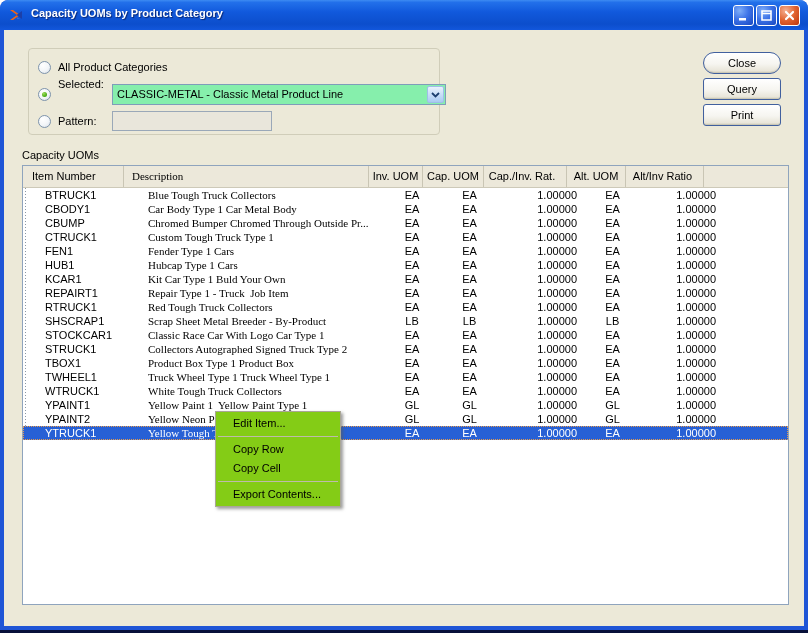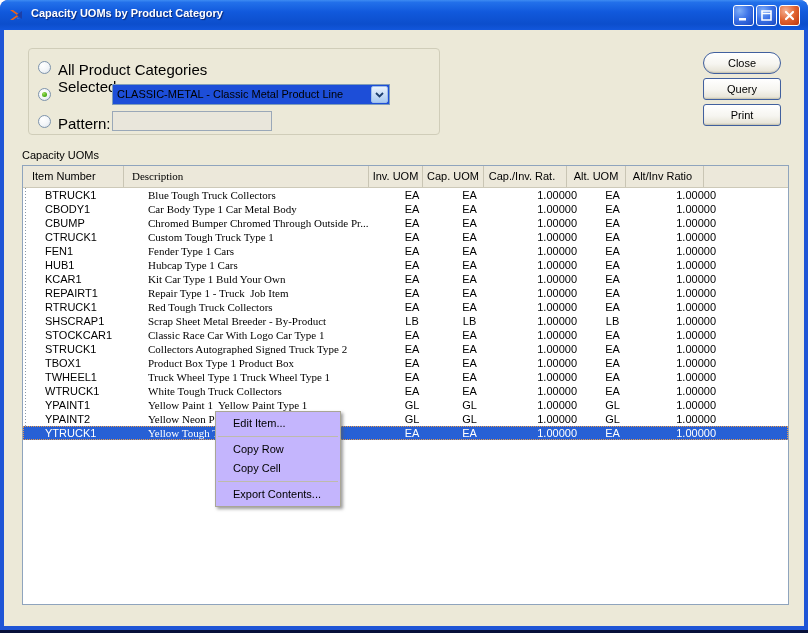--- a/index.html
+++ b/index.html
@@ -22,23 +22,23 @@
   .winbtn.close{left:779px;background:radial-gradient(circle at 30% 25%,#F5B193 0%,#E0622F 50%,#C03A10 95%);}
 
   .client{position:absolute;top:30px;left:4px;right:4px;bottom:7px;background:#ECE9D8;}
 
   .groupbox{position:absolute;left:24px;top:18px;width:412px;height:87px;
     border:1px solid #D0CDB9;border-radius:4px;}
   .radio{position:absolute;width:13px;height:13px;border-radius:50%;border:1px solid #7E94AC;
     background:radial-gradient(circle at 35% 30%,#FFFFFF 0%,#F2F5F8 55%,#D5DCE4 100%);}
   .radio.checked::after{content:"";position:absolute;left:3px;top:3px;width:5px;height:5px;border-radius:50%;
     background:radial-gradient(circle at 35% 30%,#9CDC5A,#3FA60F 75%);}
-  .radio-label{position:absolute;font-size:15px;color:#000;white-space:pre;}
-
-  .combo{position:absolute;left:108px;top:54px;width:278px;height:21px;background:#1d4ed8;border:1px solid #7F9DB9;}
+  .radio-label{position:absolute;font-size:11px;color:#000;white-space:pre;}
+
+  .combo{position:absolute;left:108px;top:54px;width:334px;height:21px;background:#86efac;border:1px solid #7F9DB9;}
   .combo-value{position:absolute;left:4px;top:3px;font-size:11px;white-space:pre;}
   .combo-btn{position:absolute;right:1px;top:1px;width:17px;height:17px;border:1px solid #9EBEE8;border-radius:2px;
     background:linear-gradient(180deg,#EAF2FC 0%,#CCE0F8 45%,#A9CAF2 100%);
     display:flex;align-items:center;justify-content:center;}
 
   .pattern-input{position:absolute;left:108px;top:81px;width:160px;height:20px;background:#E9E6DB;
     border:1px solid #9AA8B8;font-size:11px;padding:0 4px;font-family:"Liberation Sans",sans-serif;color:#000;outline:none;}
 
   .btn{position:absolute;left:699px;width:78px;height:22px;border:1px solid #41609E;border-radius:3px;
     background:linear-gradient(180deg,#FFFFFF 0%,#F6F5F0 55%,#E9E6DA 88%,#DAD6C5 100%);
@@ -62,21 +62,21 @@
   .c2{width:54px;text-align:center;}
   .c3{width:61px;text-align:center;}
   .c4{width:83px;text-align:right;padding-right:6px;}
   .c5{width:59px;text-align:center;}
   .c6{width:78px;text-align:right;padding-right:4px;}
   .cf{flex:1;}
   .hcell.c0{padding-left:9px;} .hcell.c1{padding-left:8px;}
   .hcell.c2,.hcell.c3,.hcell.c5{text-align:center;}
   .hcell.c4{text-align:center;} .hcell.c6{text-align:center;}
 
-  .context-menu{position:absolute;left:211px;top:381px;width:126px;background:#c4b5fd;
+  .context-menu{position:absolute;left:211px;top:381px;width:126px;background:#84cc16;
     border:1px solid #A9A696;box-shadow:2px 2px 3px rgba(90,90,90,.6);padding:2px 0;z-index:10;}
   .menu-item{height:19px;line-height:19px;padding-left:17px;font-size:11px;color:#000;white-space:pre;}
   .menu-sep{height:1px;background:#BEBBAB;margin:3px 2px;}
 </style>
 </head>
 <body>
 
 <div class="window">
 
   <div class="titlebar">

